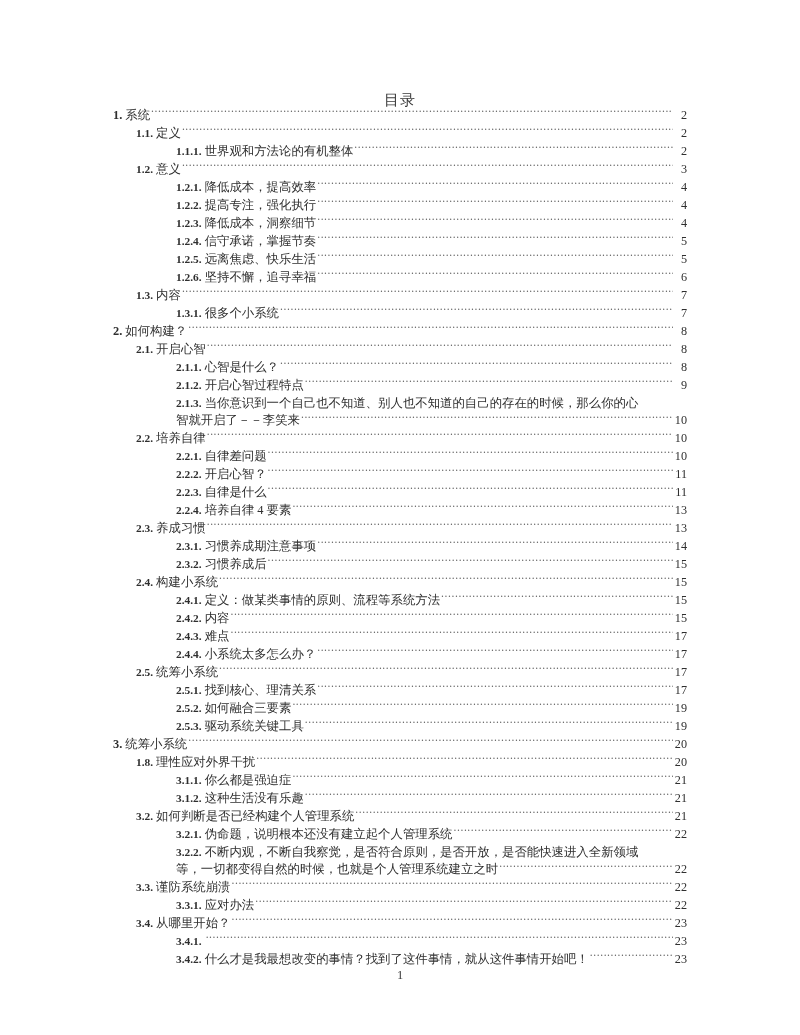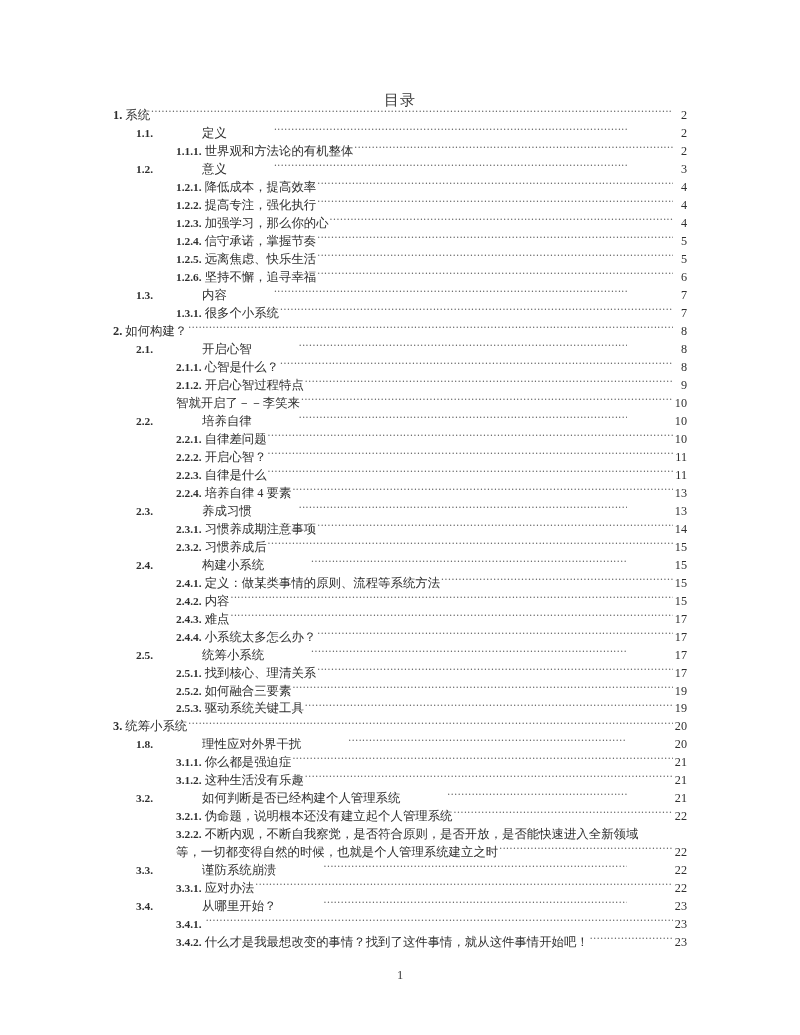--- a/index.html
+++ b/index.html
@@ -45,21 +45,21 @@
     font-size: 12.4px;
     line-height: 17.6px;
     color: #2f2f2f;
     white-space: nowrap;
   }
   .toc-entry.wrap {
     display: block;
     white-space: normal;
   }
   .lvl1 { margin-left: 0px; }
-  .lvl2 { margin-left: 23px; gap: 46px; }
+  .lvl2 { margin-left: 23px; }
   .lvl3 { margin-left: 63px; }
 
   .num {
     font-weight: bold;
     flex: 0 0 auto;
     padding-right: 3px;
     font-size: 11.4px;
   }
   .lvl1 .num { font-size: 12.4px; }
   .txt {
@@ -149,21 +149,21 @@
         <span class="pg">4</span>
       </div>
       <div class="toc-entry lvl3">
         <span class="num">1.2.2.</span>
         <span class="txt">提高专注，强化执行</span>
         <span class="leader"></span>
         <span class="pg">4</span>
       </div>
       <div class="toc-entry lvl3">
         <span class="num">1.2.3.</span>
-        <span class="txt">加强学习，那么你的心</span>
+        <span class="txt">降低成本，洞察细节</span>
         <span class="leader"></span>
         <span class="pg">4</span>
       </div>
       <div class="toc-entry lvl3">
         <span class="num">1.2.4.</span>
         <span class="txt">信守承诺，掌握节奏</span>
         <span class="leader"></span>
         <span class="pg">5</span>
       </div>
       <div class="toc-entry lvl3">
@@ -208,20 +208,21 @@
         <span class="leader"></span>
         <span class="pg">8</span>
       </div>
       <div class="toc-entry lvl3">
         <span class="num">2.1.2.</span>
         <span class="txt">开启心智过程特点</span>
         <span class="leader"></span>
         <span class="pg">9</span>
       </div>
       <div class="toc-entry lvl3 wrap">
+        <span class="line1"><span class="num">2.1.3.</span><span class="txt">当你意识到一个自己也不知道、别人也不知道的自己的存在的时候，那么你的心</span></span>
         <span class="line2">
           <span class="txt">智就开启了－－李笑来</span>
           <span class="leader"></span>
           <span class="pg">10</span>
         </span>
       </div>
       <div class="toc-entry lvl2">
         <span class="num">2.2.</span>
         <span class="txt">培养自律</span>
         <span class="leader"></span>

